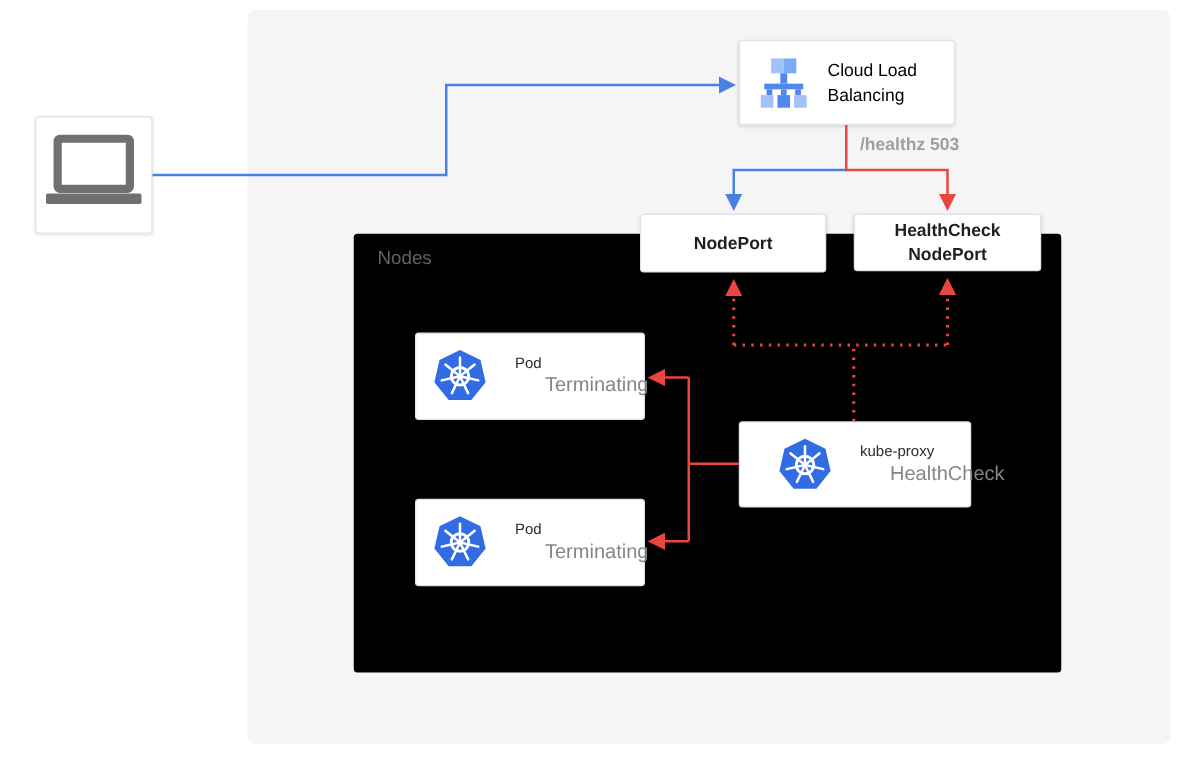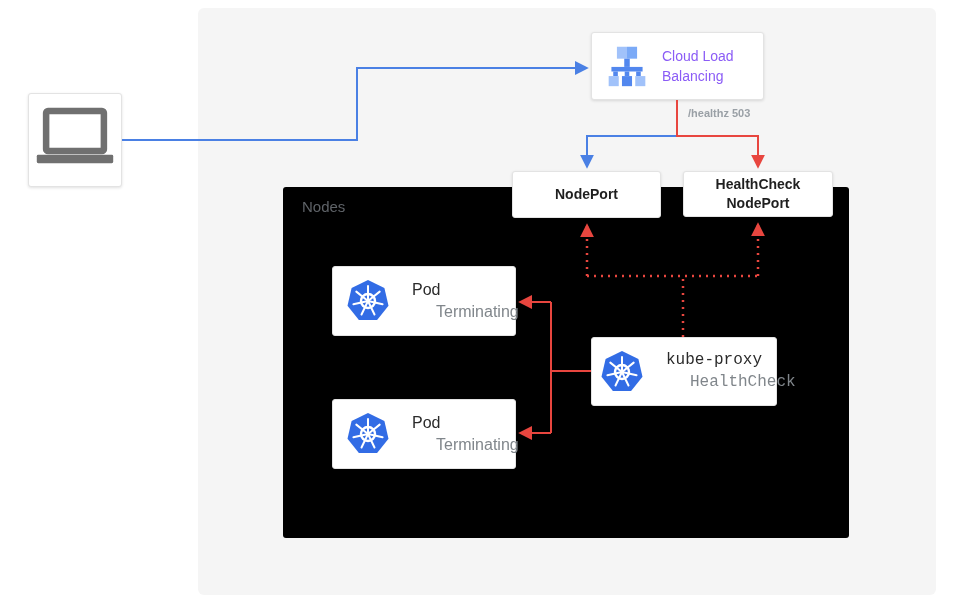--- a/index.html
+++ b/index.html
@@ -14,35 +14,35 @@
                  background:#000000; border-radius:3px; }
   .nodes-label { position:absolute; left:19px; top:11px; font-size:15px; color:#5f6368; }
 
   .card { position:absolute; background:#ffffff; border:1px solid #e3e3e3;
           border-radius:3px; box-shadow:0 1px 3px rgba(0,0,0,0.12);
           display:flex; align-items:center; }
 
   .laptop-box { left:28px; top:93px; width:94px; height:94px; justify-content:center; }
 
   .clb-box { left:591px; top:32px; width:173px; height:68px; padding-left:13px; gap:13px; }
-  .clb-label { font-size:14px; line-height:1.45; color:#8b5cf6; width:94px; }
+  .clb-label { font-size:14px; line-height:1.45; color:#000000; width:94px; }
 
   .nodeport-box { left:512px; top:171px; width:149px; height:47px; justify-content:center; }
   .hc-box { left:683px; top:171px; width:150px; height:46px; justify-content:flex-start;
             text-align:center; padding:0 14px; }
   .port-label { font-size:14px; font-weight:bold; color:#1f1f1f; line-height:1.35; }
 
   .pod-box-1 { left:332px; top:266px; width:184px; height:70px; padding-left:13px; gap:22px; }
   .pod-box-2 { left:332px; top:399px; width:184px; height:70px; padding-left:13px; gap:22px; }
-  .kp-box    { left:591px; top:337px; width:186px; height:69px; padding-left:8px; gap:22px;font-family:Liberation Mono, monospace; }
+  .kp-box    { left:591px; top:337px; width:186px; height:69px; padding-left:30px; gap:22px; }
 
-  .title-line { font-size:16px; color:#2b2b2b; line-height:1.35; }
+  .title-line { font-size:12px; color:#2b2b2b; line-height:1.35; }
   .sub-line   { font-size:16px; color:#80868b; line-height:1.35;margin-left:24px; }
 
-  .healthz { position:absolute; left:688px; top:107px; font-size:11px; font-weight:bold;
+  .healthz { position:absolute; left:688px; top:107px; font-size:14px; font-weight:bold;
              color:#9aa0a6; }
 
   .icon44 { width:44px; height:44px; display:block; flex:0 0 auto; }
   .wires { position:absolute; left:0; top:0; width:953px; height:612px;
            pointer-events:none; z-index:5; }
 </style>
 </head>
 <body>
 
 <div id="canvas">

